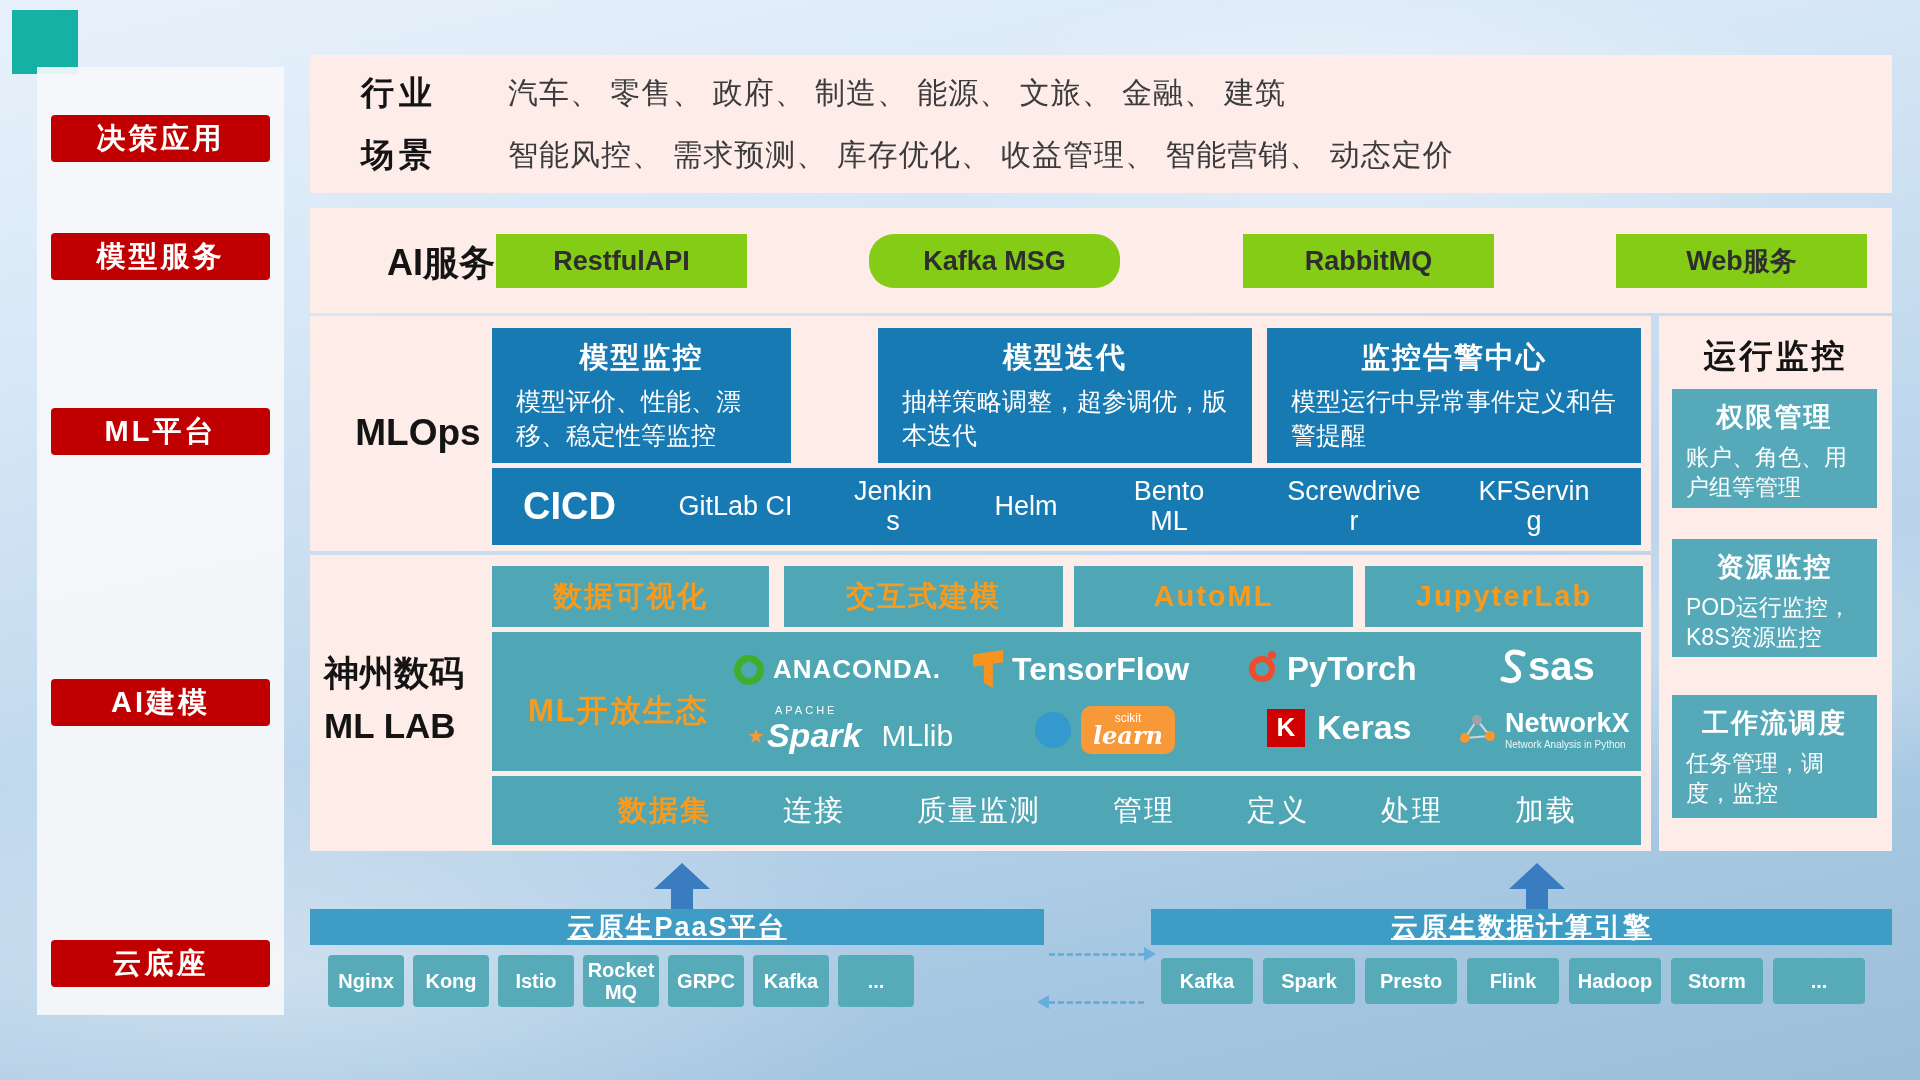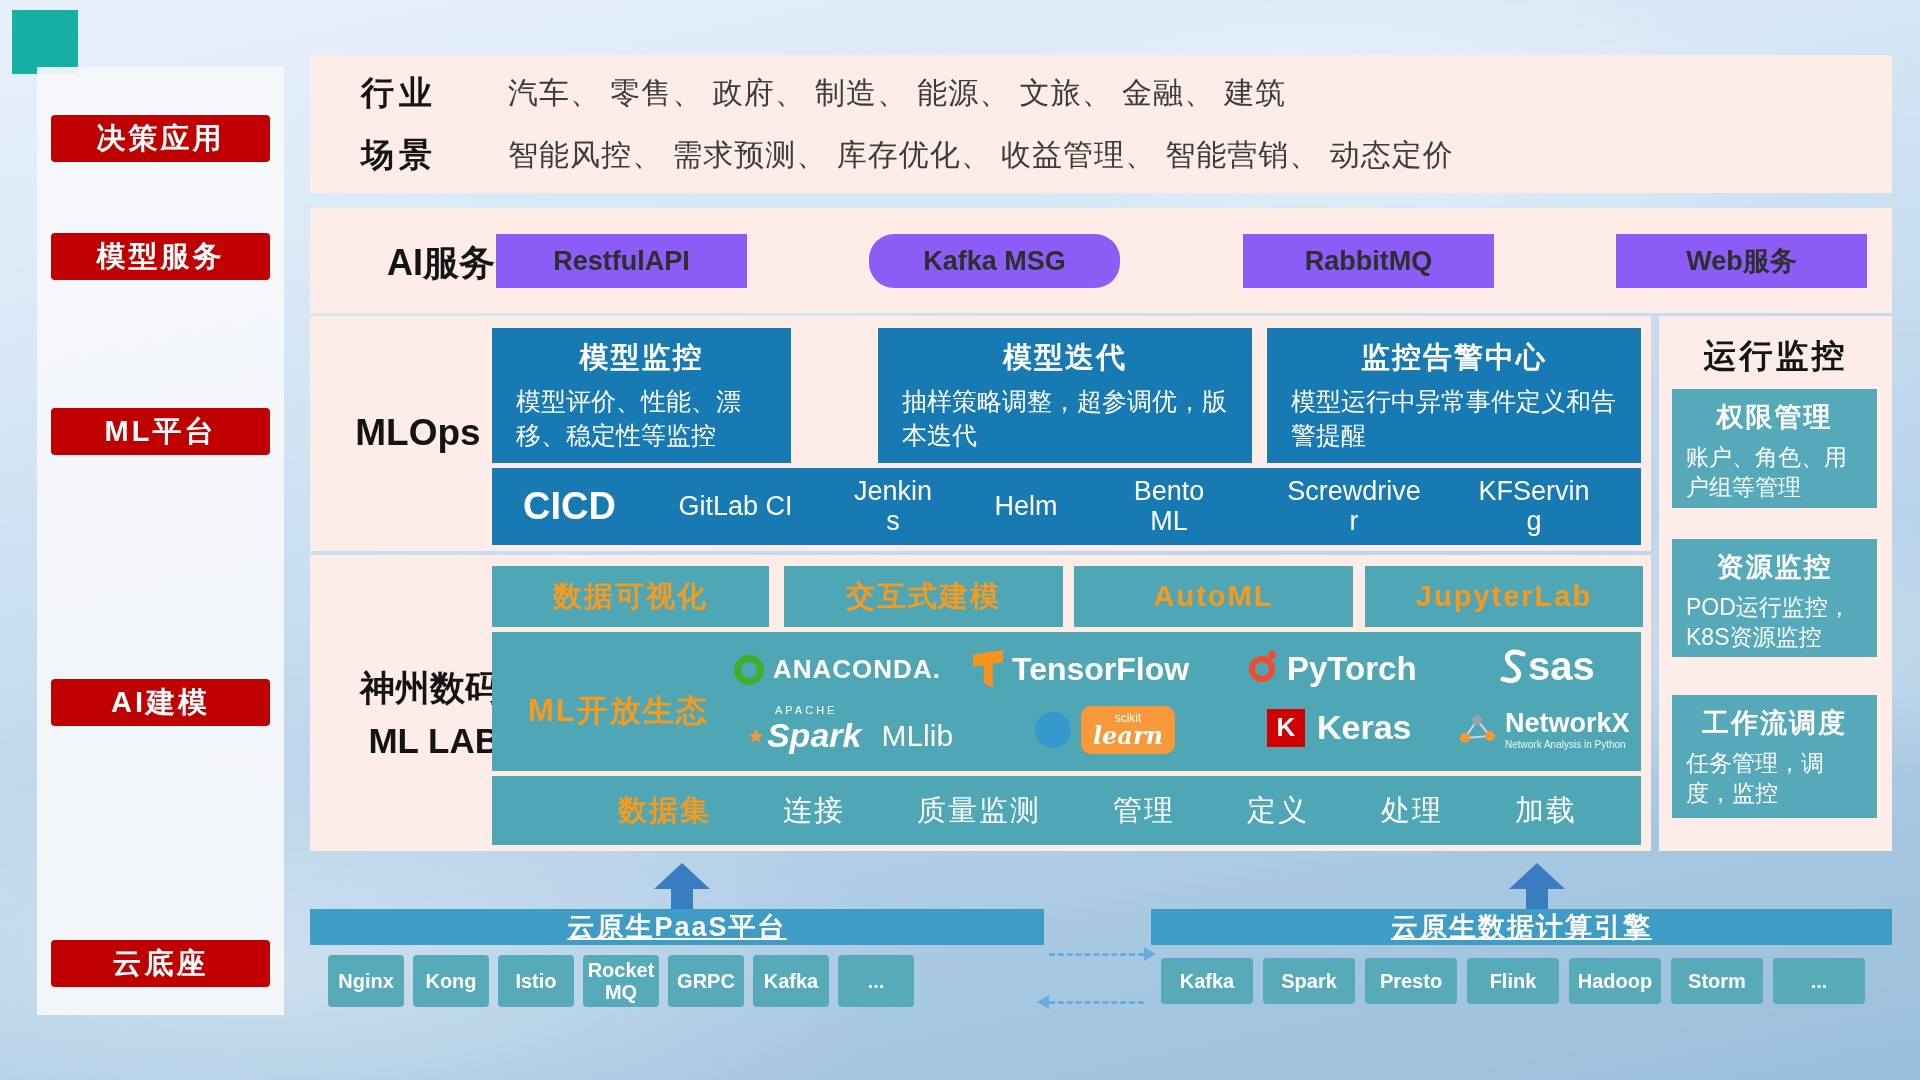--- a/index.html
+++ b/index.html
@@ -22,21 +22,21 @@
 
   
   .panel-industry{left:310px;top:55px;width:1582px;height:138px;display:flex;flex-direction:column;justify-content:center;gap:6px;}
   .ind-row{display:flex;align-items:center;height:56px;padding-left:51px;}
   .ind-label{width:130px;font-size:33px;font-weight:bold;color:#141414;letter-spacing:5px;}
   .ind-text{font-size:30px;color:#3c3c3c;margin-left:17px;letter-spacing:1px;}
 
   
   .panel-ai{left:310px;top:208px;width:1582px;height:105px;}
   .ai-label{position:absolute;left:45px;top:31px;font-size:36px;font-weight:bold;color:#141414;margin-left:32px;}
-  .gray-btn{position:absolute;top:26px;width:251px;height:54px;background:#8b5cf6;color:#2e2e2e;
+  .gray-btn{position:absolute;top:26px;width:251px;height:54px;background:#84cc16;color:#2e2e2e;
     font-weight:bold;font-size:27px;display:flex;align-items:center;justify-content:center;}
   .gb0{left:186px;} .gb1{left:559px;border-radius:25px;} .gb2{left:933px;} .gb3{left:1306px;}
 
   
   .panel-mlops{left:310px;top:316px;width:1341px;height:235px;}
   .mlops-label{position:absolute;left:28px;top:96px;width:160px;text-align:center;font-size:37px;font-weight:bold;color:#141414;}
   .blue-card{position:absolute;top:12px;height:135px;background:#187ab2;color:#fff;}
   .bc0{left:182px;width:299px;} .bc1{left:568px;width:374px;} .bc2{left:957px;width:374px;}
   .card-title{text-align:center;font-size:29px;font-weight:bold;margin-top:10px;letter-spacing:2px;}
   .card-desc{font-size:25px;margin:7px 24px 0;line-height:1.35;}
@@ -49,21 +49,21 @@
   
   .panel-monitor{left:1659px;top:316px;width:233px;height:535px;}
   .monitor-title{text-align:center;font-size:33px;font-weight:bold;color:#141414;margin-top:18px;letter-spacing:3px;}
   .teal-card{position:absolute;left:13px;width:205px;background:#55a9b8;color:#fff;}
   .mc0{top:73px;height:119px;} .mc1{top:223px;height:118px;} .mc2{top:379px;height:123px;}
   .teal-card .tc-title{text-align:center;font-size:27px;font-weight:bold;margin-top:10px;letter-spacing:2px;}
   .teal-card .tc-desc{font-size:23px;margin:8px 14px 0;line-height:1.3;}
 
   
   .panel-mllab{left:310px;top:555px;width:1341px;height:296px;}
-  .mllab-label{position:absolute;left:14px;top:107px;width:176px;text-align:right;font-size:35px;font-weight:bold;color:#141414;line-height:1.5;}
+  .mllab-label{position:absolute;left:14px;top:92px;width:176px;text-align:left;font-size:35px;font-weight:bold;color:#141414;line-height:1.5;}
   .tool-btn{position:absolute;top:11px;height:61px;background:#4fa6b5;color:#f79b1f;font-size:29px;font-weight:bold;
     display:flex;align-items:center;justify-content:center;letter-spacing:2px;}
   .tb0{left:182px;width:277px;} .tb1{left:474px;width:279px;} .tb2{left:764px;width:279px;} .tb3{left:1055px;width:278px;}
 
   .eco-box{position:absolute;left:182px;top:77px;width:1149px;height:139px;background:#4fa6b5;}
   .eco-label{position:absolute;left:36px;top:58px;font-size:31px;font-weight:bold;color:#f79b1f;letter-spacing:2px;}
   .logo{position:absolute;display:flex;align-items:center;color:#fff;}
   .l-anaconda{left:242px;top:22px;gap:9px;}
   .ana-ring{width:30px;height:30px;border:7px solid #3fae2a;border-radius:50%;}
   .ana-text{font-size:26px;font-weight:bold;letter-spacing:1px;}

